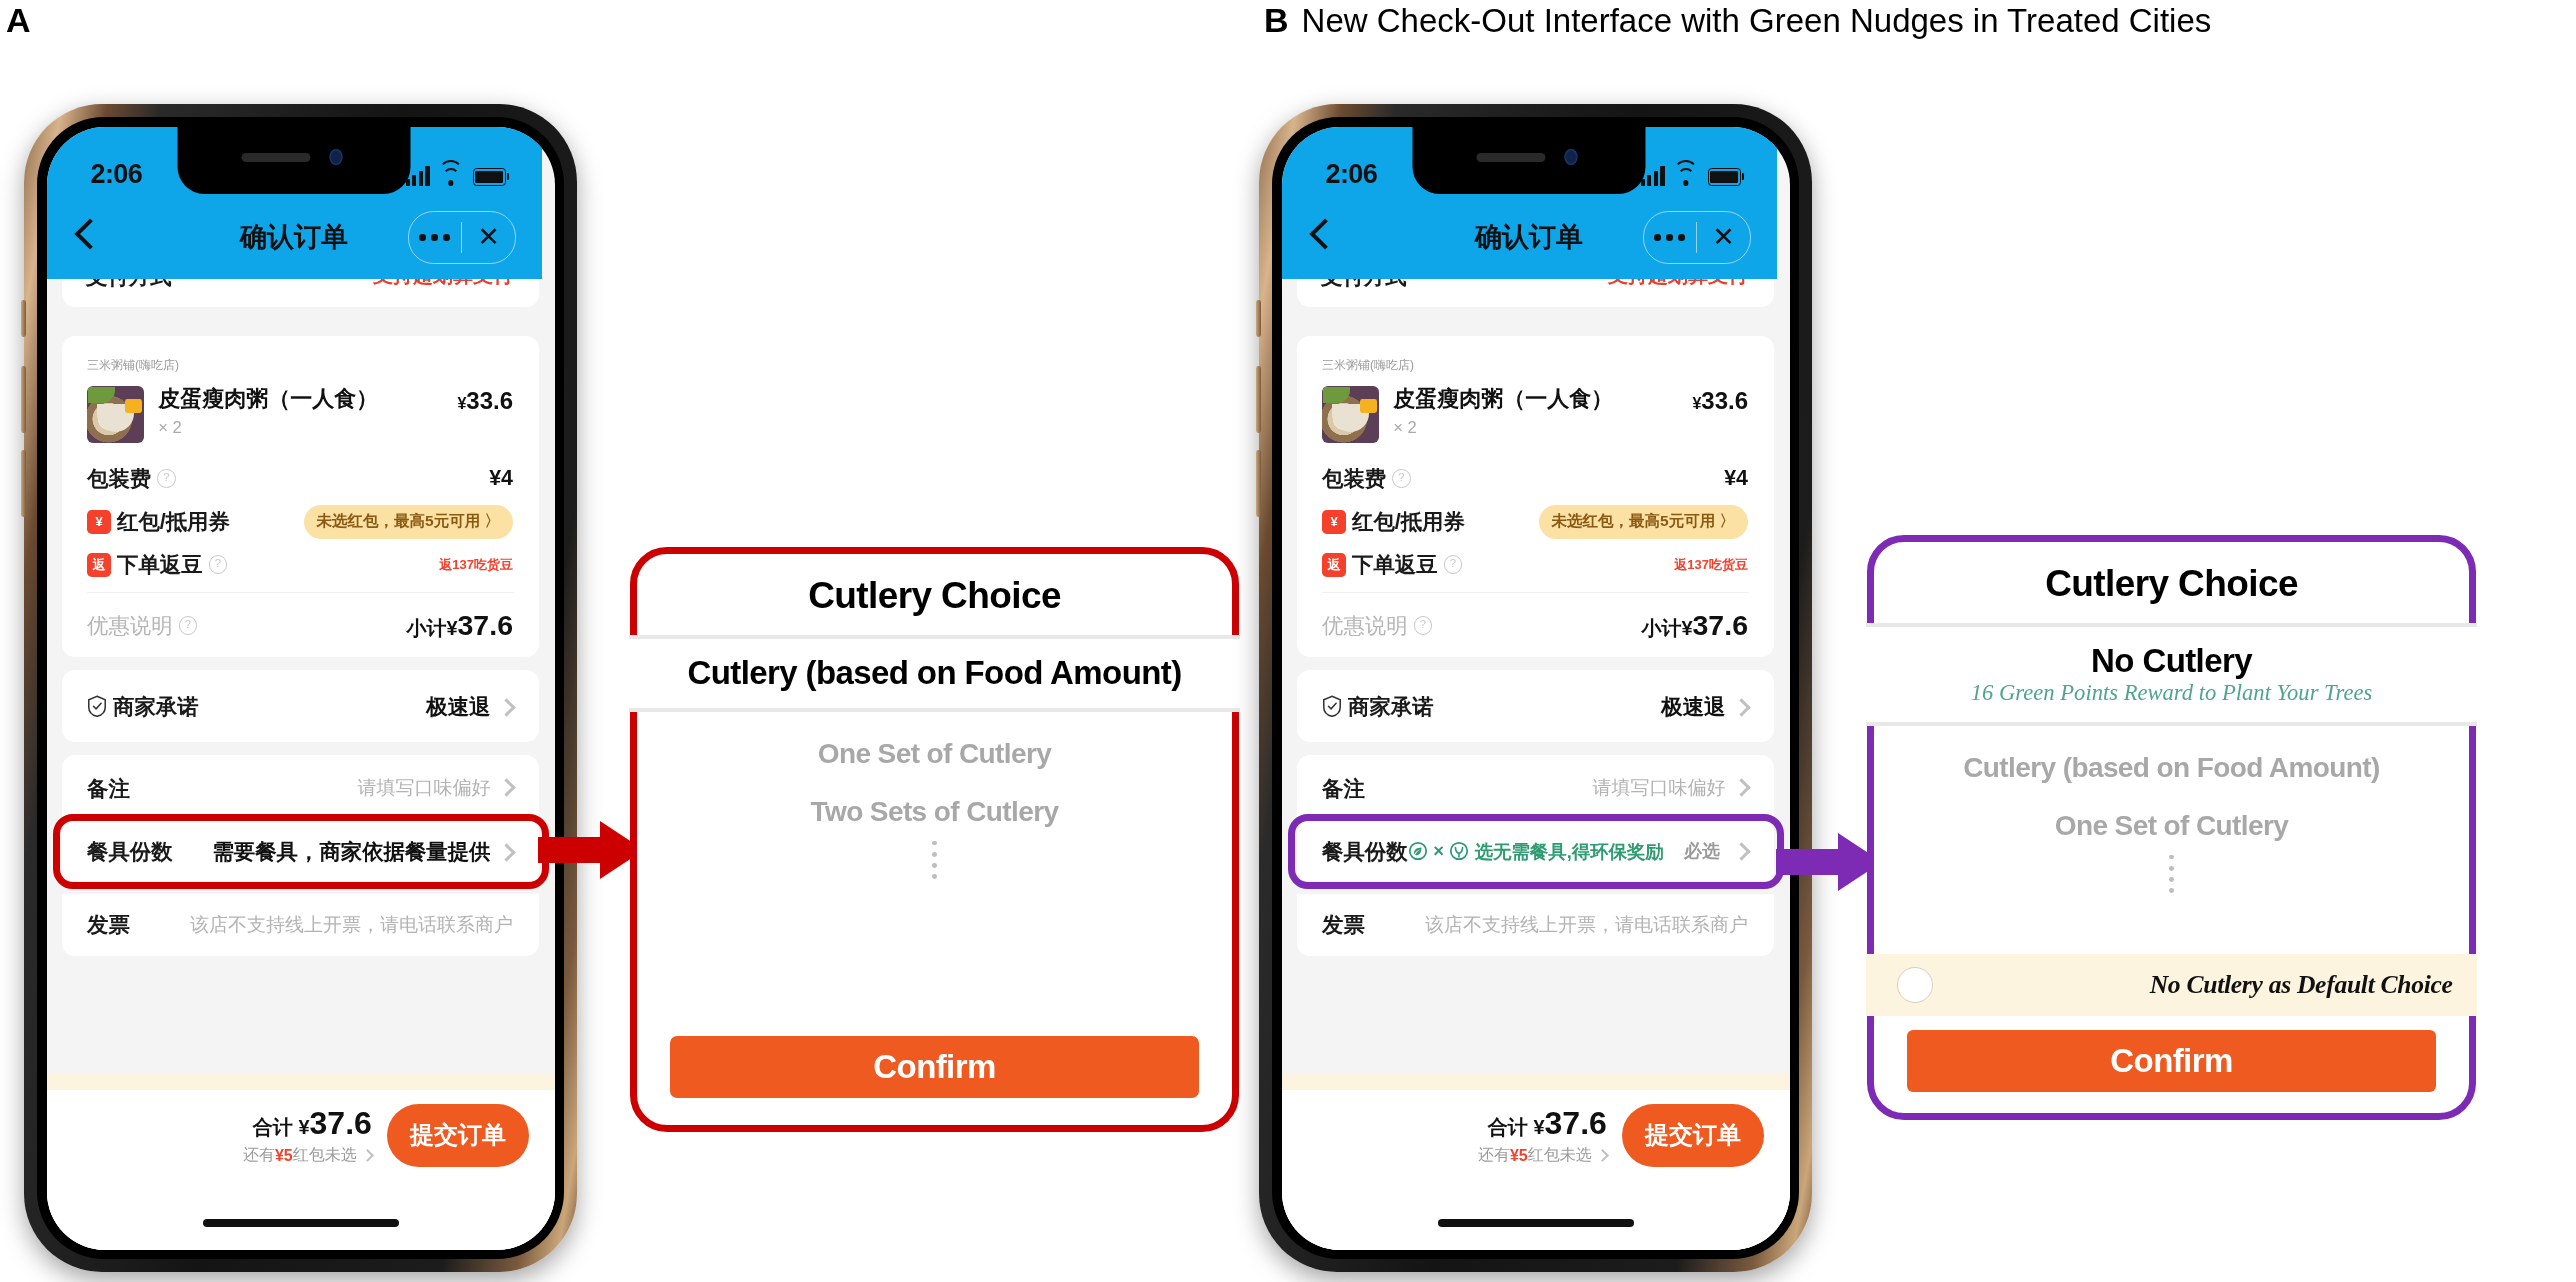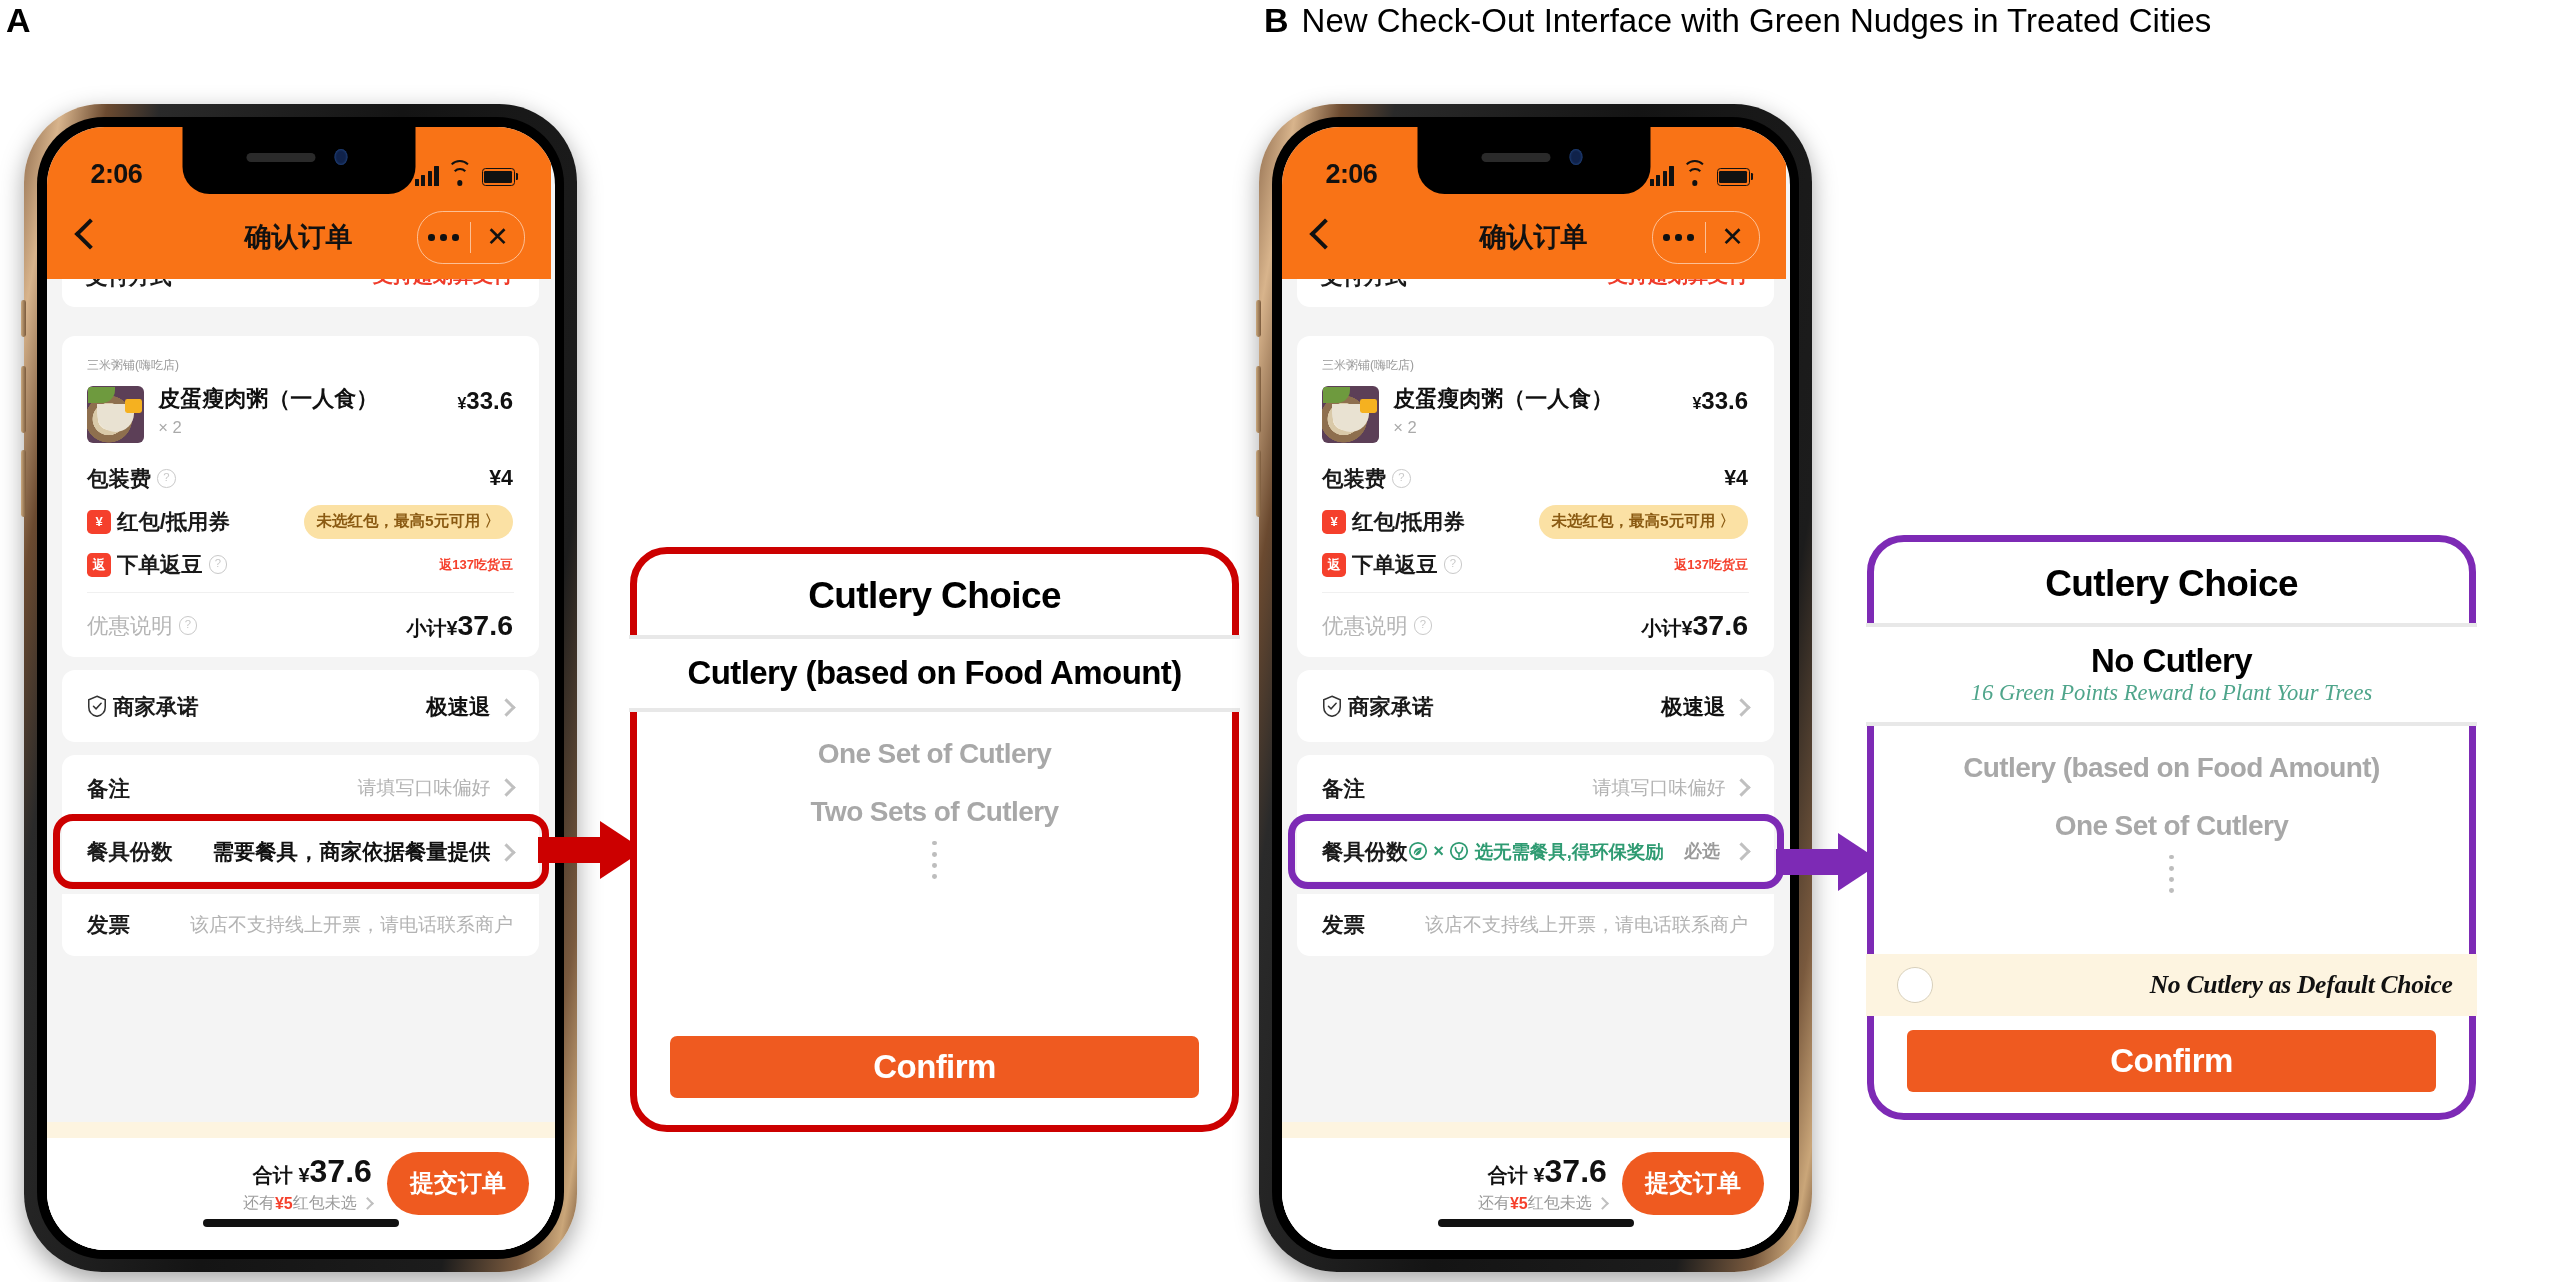--- a/index.html
+++ b/index.html
@@ -33,21 +33,21 @@
     position:absolute;left:9.5px;top:9.5px;right:9.5px;bottom:9.5px;
     border-radius:58px;background:#f5f5f5;overflow:hidden;
   }
   .side-btn{position:absolute;left:-3px;width:5.4px;border-radius:2.4px;
     background:linear-gradient(90deg,#caa97f,#7a5a3c);}
   .sb1{top:196px;height:37px;}
   .sb2{top:262px;height:67px;}
   .sb3{top:346px;height:67px;}
 
   
-  .topbar{position:absolute;left:0;right:4px;top:0;height:152px;background:#f97316;}
+  .topbar{position:absolute;left:0;right:13px;top:0;height:152px;background:#0ea5e9;}
   .notch{
     position:absolute;left:50%;transform:translateX(-50%);top:0;
     width:233px;height:67px;background:#000;border-bottom-left-radius:27px;border-bottom-right-radius:27px;
   }
   .speaker{position:absolute;left:64px;top:26px;width:69px;height:9.5px;border-radius:4.8px;background:#2a2a2a;}
   .camera{position:absolute;left:152px;top:22.6px;width:13px;height:15.5px;border-radius:50%;
     background:#10224a;box-shadow:inset 0 0 2.4px #2f5fa8;}
   .statusrow{position:absolute;left:0;right:0;top:31px;height:38px;}
   .clock{position:absolute;left:44px;top:1.2px;font-size:27px;font-weight:bold;color:#111;letter-spacing:-0.6px;}
   .stat-right{position:absolute;right:36px;top:3.6px;display:flex;align-items:flex-end;gap:9px;height:25px;}
@@ -121,21 +121,21 @@
   .hl-wrap .card{margin:0;}
   .hl-ring{position:absolute;left:-9.5px;right:-9.5px;top:-8.3px;bottom:-8.3px;border:7.1px solid #cc0000;border-radius:20px;pointer-events:none;}
   .hl-ring.purple{border-color:#7d2ab5;}
 
   .green-badge{display:flex;align-items:center;gap:5.4px;}
   .gicon{width:20px;height:20px;flex:none;}
   .gtxt{color:#2f9b72;font-size:18.4px;font-weight:bold;}
   .bixuan{color:#9a9a9a;font-size:18px;font-weight:bold;margin-left:15px;}
 
   
-  .paybar{position:absolute;left:0;right:0;bottom:0;height:112px;background:#fff;}
+  .paybar{position:absolute;left:0;right:0;bottom:0;height:160px;background:#fff;}
   .pay-strip{position:absolute;left:0;right:0;top:-15.5px;height:15.5px;background:#fdf4e0;}
   .pay-inner{position:absolute;left:0;right:0;top:14.3px;display:flex;align-items:center;justify-content:flex-end;gap:15.5px;padding-right:26px;}
   .pay-left{text-align:right;}
   .pay-total{font-size:20px;color:#111;font-weight:bold;}
   .pay-total b{font-size:32px;}
   .pay-sub{font-size:16px;color:#9a9a9a;margin-top:3.6px;display:flex;align-items:center;justify-content:flex-end;}
   .pay-sub em{color:#f5402c;font-style:normal;font-weight:bold;}
   .pay-btn{background:#ef5a20;color:#fff;font-size:24px;font-weight:bold;padding:15.5px 22.6px;border-radius:34px;white-space:nowrap;}
   .homebar{position:absolute;left:50%;transform:translateX(-50%);bottom:22.6px;width:196px;height:7.7px;border-radius:4.2px;background:#111;}
 

